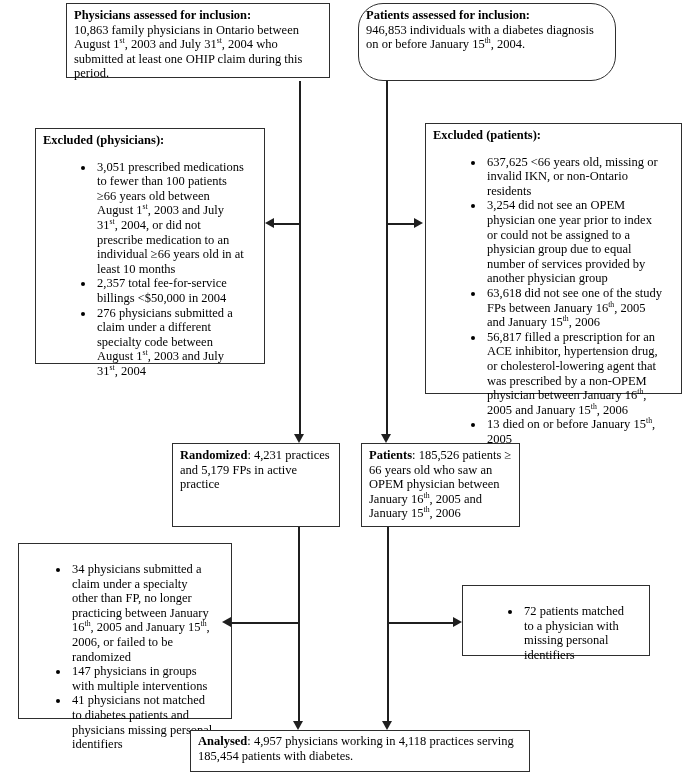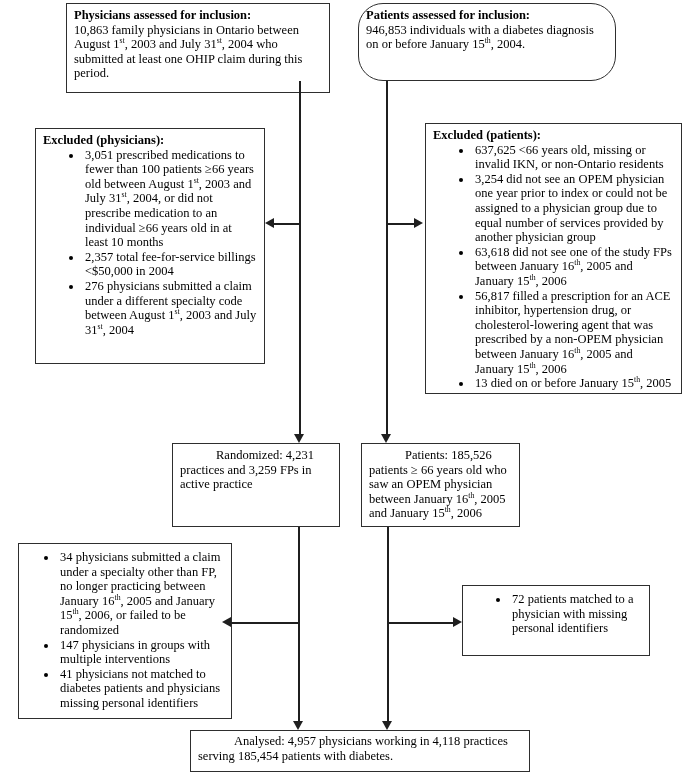--- a/index.html
+++ b/index.html
@@ -6,32 +6,32 @@
   #canvas{
     position:relative;width:685px;height:775px;background:#ffffff;
     font-family:"Liberation Serif",serif;color:#000;
     font-size:12.5px;line-height:14.6px;overflow:hidden;
   }
   .box{
     position:absolute;border:1.5px solid #2e2e2e;background:#ffffff;
     box-sizing:border-box;padding:4px 7px;
   }
   .box-title{font-weight:bold;}
-  .lead{font-weight:normal;margin-left:36px;}
-  ul.bullets{margin:0;padding:0 0 0 40px;list-style-type:disc;}
+  .lead{font-weight:bold;}
+  ul.bullets{margin:12px;padding:0 0 0 40px;list-style-type:disc;}
   ul.bullets li{padding-left:2px;}
   sup{font-size:0.62em;line-height:0;vertical-align:super;}
   .vline,.hline{position:absolute;background:#1f1f1f;}
   .arrow{position:absolute;width:0;height:0;}
   .arrow-down{border-left:5.5px solid transparent;border-right:5.5px solid transparent;border-top:9px solid #1f1f1f;}
   .arrow-left{border-top:5.5px solid transparent;border-bottom:5.5px solid transparent;border-right:9px solid #1f1f1f;}
   .arrow-right{border-top:5.5px solid transparent;border-bottom:5.5px solid transparent;border-left:9px solid #1f1f1f;}
 
   
-  .b-phys{left:66px;top:3px;width:264px;height:90px;}
+  .b-phys{left:66px;top:3px;width:264px;height:75px;}
   .b-pat{left:358px;top:3px;width:258px;height:78px;border-radius:25px;}
   .b-excl-phys{left:35px;top:128px;width:230px;height:236px;}
   .b-excl-pat{left:425px;top:123px;width:257px;height:271px;}
   .b-rand{left:172px;top:443px;width:168px;height:84px;}
   .b-ret{left:361px;top:443px;width:159px;height:84px;}
   .b-excl-fp2{left:18px;top:543px;width:214px;height:176px;padding:6px 5px;}
   .b-excl-fp2 ul.bullets{padding-left:34px;}
   .b-excl-pat2{left:462px;top:585px;width:188px;height:71px;padding:6px 5px;}
   .b-excl-pat2 ul.bullets{padding-left:42px;}
   .b-analysed{left:190px;top:730px;width:340px;height:42px;padding:3px 7px;}
@@ -83,21 +83,21 @@
     <ul class="bullets">
       <li>637,625 &lt;66 years old, missing or invalid IKN, or non-Ontario residents</li>
       <li>3,254 did not see an OPEM physician one year prior to index or could not be assigned to a physician group due to equal number of services provided by another physician group</li>
       <li>63,618 did not see one of the study FPs between January 16<sup>th</sup>, 2005 and January 15<sup>th</sup>, 2006</li>
       <li>56,817 filled a prescription for an ACE inhibitor, hypertension drug, or cholesterol-lowering agent that was prescribed by a non-OPEM physician between January 16<sup>th</sup>, 2005 and January 15<sup>th</sup>, 2006</li>
       <li>13 died on or before January 15<sup>th</sup>, 2005</li>
     </ul>
   </div>
 
   <div class="box b-rand">
-    <span class="lead">Randomized</span><span>: 4,231 practices and 3,259 FPs in active practice</span>
+    <span class="lead">Randomized</span><span>: 4,231 practices and 5,179 FPs in active practice</span>
   </div>
 
   <div class="box b-ret">
     <span class="lead">Patients</span><span>: 185,526 patients ≥ 66 years old who saw an OPEM physician between January 16<sup>th</sup>, 2005 and January 15<sup>th</sup>, 2006</span>
   </div>
 
   <div class="box b-excl-fp2">
     <ul class="bullets">
       <li>34 physicians submitted a claim under a specialty other than FP, no longer practicing between January 16<sup>th</sup>, 2005 and January 15<sup>th</sup>, 2006, or failed to be randomized</li>
       <li>147 physicians in groups with multiple interventions</li>

